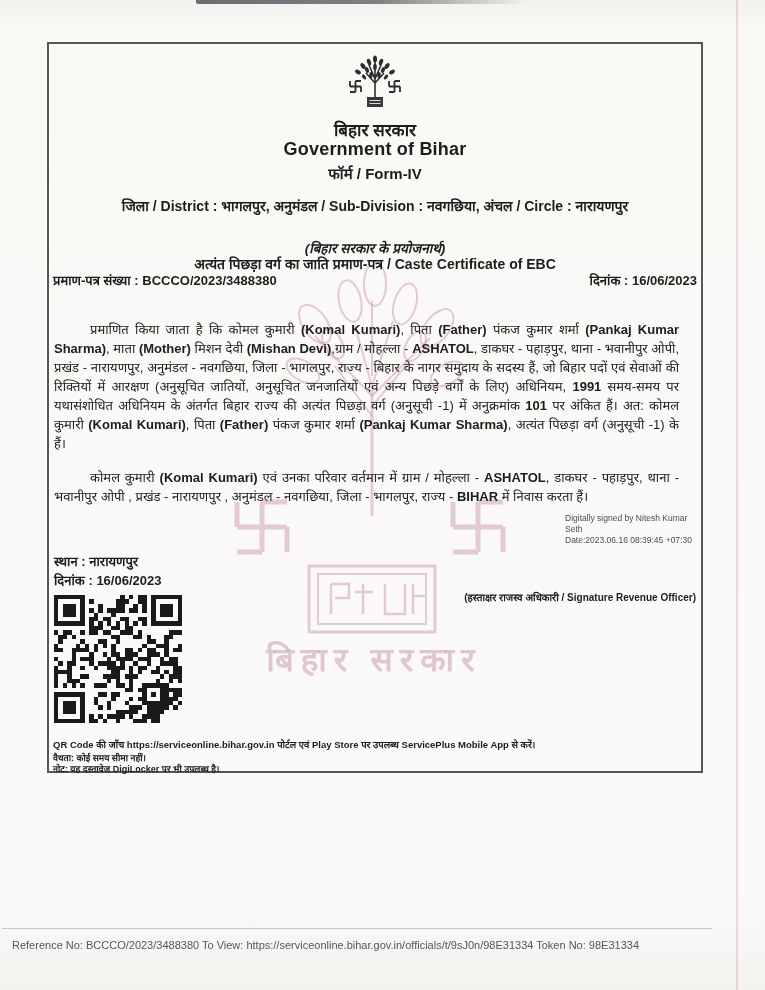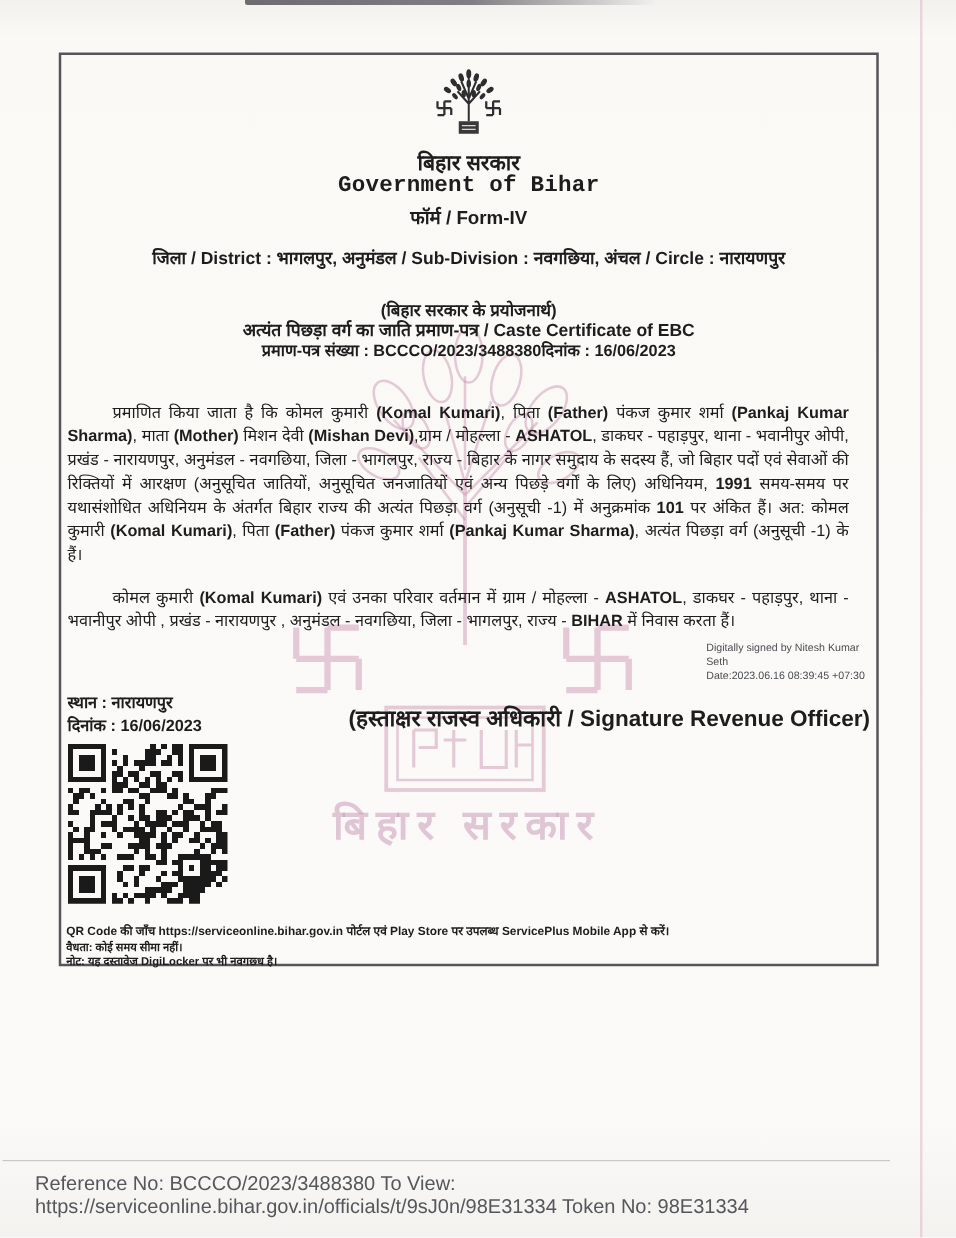--- a/index.html
+++ b/index.html
@@ -17,47 +17,47 @@
   
   .wm{position:absolute;left:215px;top:266px;width:318px;height:420px;z-index:0;pointer-events:none;}
   .wm svg{display:block;}
   .wm-text{position:absolute;left:0;right:0;top:370px;text-align:center;
     font-size:33px;font-weight:700;letter-spacing:7px;color:rgba(198,146,178,.50);
     font-family:"Liberation Sans","DejaVu Sans",sans-serif;}
   
   .hdr{position:absolute;left:0;right:0;text-align:center;}
   .logo{position:absolute;left:0;right:0;top:9px;text-align:center;}
   .t-hi{top:74px;font-size:17px;font-weight:700;}
-  .t-en{top:95px;font-size:18px;font-weight:700;letter-spacing:.2px;font-family:Liberation Mono, monospace;}
+  .t-en{top:95px;font-size:18px;font-weight:700;letter-spacing:.2px;}
   .t-form{top:119px;font-size:15px;font-weight:700;}
   .t-district{top:152px;font-size:14px;font-weight:700;}
   .t-caste{top:173px;font-size:14px;font-weight:700;margin-top:37px;}
-  .t-purpose{top:195px;font-size:13.5px;font-weight:600;}
+  .t-purpose{top:195px;font-size:13.5px;font-weight:600;font-style:italic;}
   
   .certrow{position:absolute;top:227px;left:4px;right:4px;display:flex;
-    justify-content:center;font-size:13px;font-weight:700;}
+    justify-content:space-between;font-size:13px;font-weight:700;}
   
   .bodytext{position:absolute;top:276px;left:5px;right:22px;font-size:13px;
     font-weight:500;line-height:19px;text-align:justify;}
   .bodytext p{margin:0 0 15px 0;text-indent:36px;}
   .b{font-weight:700;}
   
   .digsig{position:absolute;top:469px;left:516px;font-size:8.5px;line-height:11px;
     color:#4a4d52;font-weight:400;}
   .place{position:absolute;top:508px;left:5px;font-size:13px;font-weight:700;}
   .pdate{position:absolute;top:527px;left:5px;font-size:13px;font-weight:700;}
-  .officer{position:absolute;top:518px;right:5px;font-size:18px;font-weight:700;}
+  .officer{position:absolute;top:546px;right:5px;font-size:10px;font-weight:700;}
   
   .qrbox{position:absolute;top:551px;left:5px;width:128px;height:128px;}
   .note1{position:absolute;top:694px;left:4px;right:4px;font-size:9.5px;font-weight:700;}
   .note2{position:absolute;top:707px;left:4px;font-size:9px;font-weight:600;}
   .note3{position:absolute;top:718px;left:4px;font-size:9px;font-weight:600;}
   
   .ref-rule{position:absolute;top:928px;left:2px;width:710px;border-top:1px solid #c6c9cc;}
-  .ref-text{position:absolute;top:939px;left:28px;font-size:16px;color:#54575c;}
+  .ref-text{position:absolute;top:939px;left:12px;font-size:11px;color:#54575c;}
 </style>
 </head>
 <body>
 
 <div class="top-smudge"></div>
 <div class="edge-line"></div>
 
 <div class="wm">
   <svg width="318" height="368" viewBox="0 0 318 368" fill="none" stroke="rgba(205,152,182,.50)" stroke-width="2">
 
@@ -549,17 +549,17 @@
         <rect x="28" y="18" width="1" height="1" fill="#1a1a1a"></rect>
         <rect x="28" y="19" width="1" height="1" fill="#1a1a1a"></rect>
         <rect x="28" y="21" width="1" height="1" fill="#1a1a1a"></rect>
         <rect x="28" y="22" width="1" height="1" fill="#1a1a1a"></rect>
         <rect x="28" y="24" width="1" height="1" fill="#1a1a1a"></rect>
       </svg>
   </div>
 
   <div class="note1">QR Code की जाँच https://serviceonline.bihar.gov.in पोर्टल एवं Play Store पर उपलब्ध ServicePlus Mobile App से करें।</div>
   <div class="note2">वैधता: कोई समय सीमा नहीं।</div>
-  <div class="note3">नोट: यह दस्तावेज DigiLocker पर भी नवगछ्ध है।</div>
+  <div class="note3">नोट: यह दस्तावेज DigiLocker पर भी उपलब्ध है।</div>
 </div>
 
 <div class="ref-rule"></div>
 <div class="ref-text">Reference No: BCCCO/2023/3488380 To View: https://serviceonline.bihar.gov.in/officials/t/9sJ0n/98E31334 Token No: 98E31334</div>
 
 </body></html>

